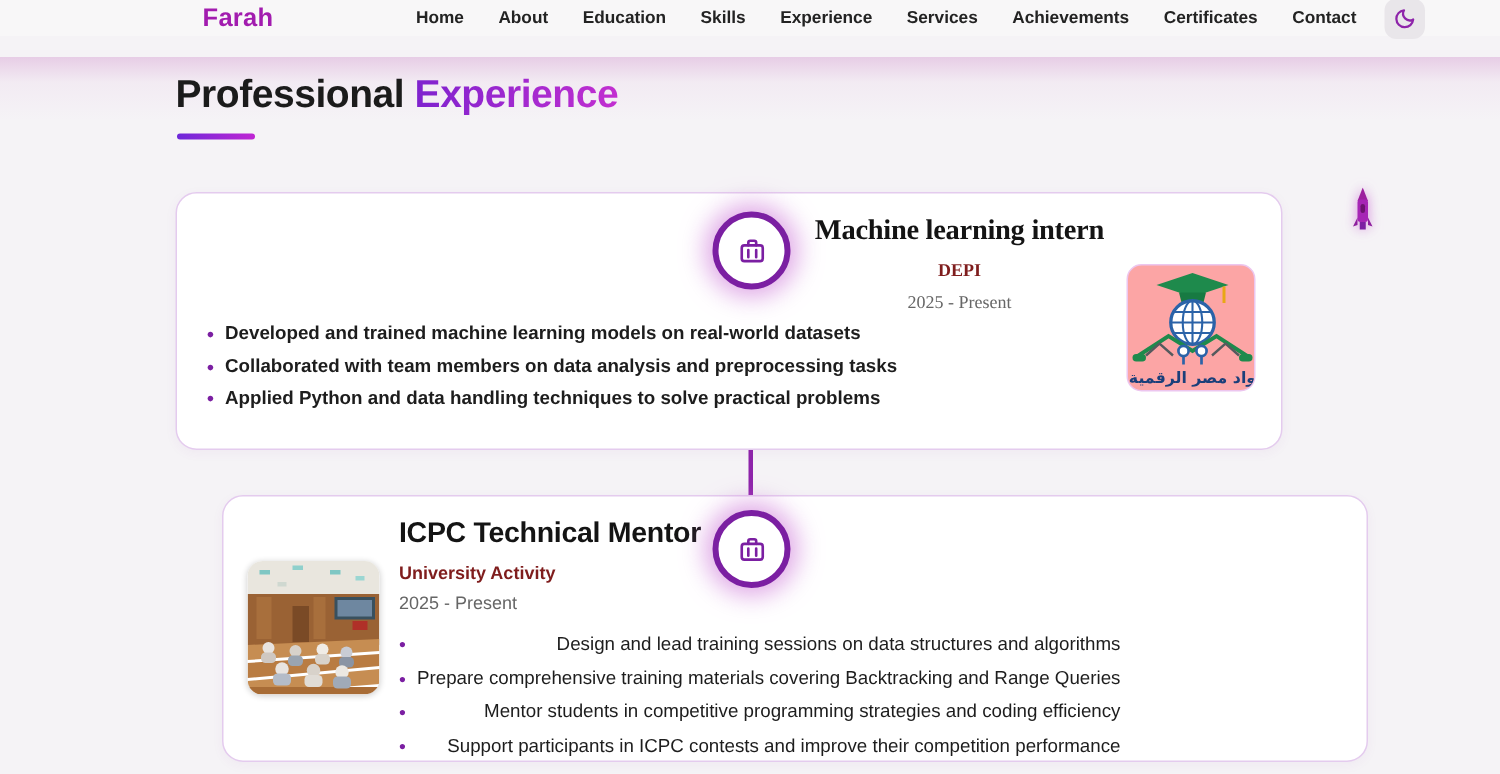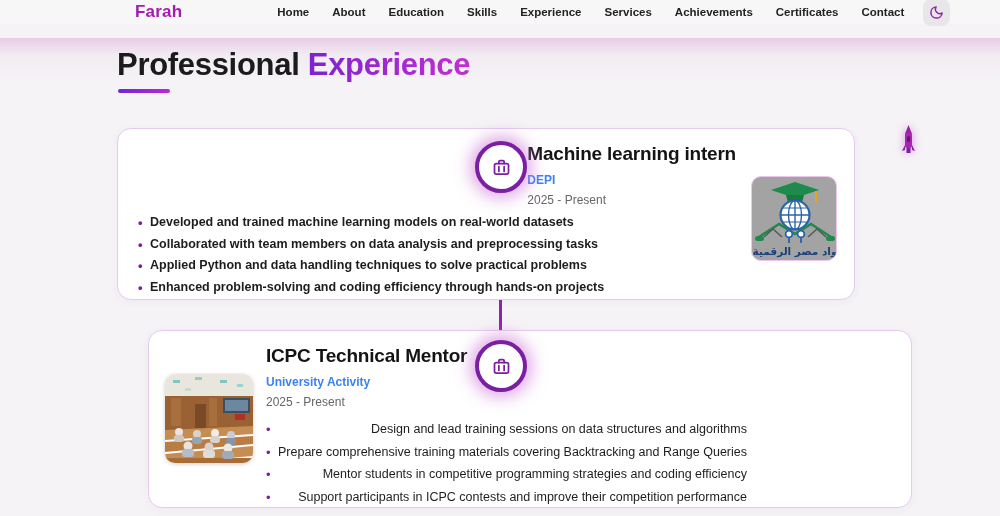--- a/index.html
+++ b/index.html
@@ -35,21 +35,21 @@
   .theme-toggle svg { width:15px; height:15px; stroke:#8e24aa; fill:none; stroke-width:2.4; }
   
   .band {
     position:absolute; top:38px; left:0; right:0; height:42px;
     background:linear-gradient(180deg, #e7cde6 0%, rgba(240,228,240,.55) 40%, rgba(246,243,246,0) 100%);
     z-index:0;
   }
   
   .section-title {
     position:absolute; left:117px; top:47px; z-index:2;
-    font-size:31px; font-weight:800; color:#1b1b1b; letter-spacing:-.3px;
+    font-size:26px; font-weight:800; color:#1b1b1b; letter-spacing:-.3px;
   }
   .section-title .accent {
     background:linear-gradient(90deg,#7e22ce 0%, #c22fd0 100%);
     -webkit-background-clip:text; background-clip:text; color:transparent;
   }
   .title-underline {
     position:absolute; left:118px; top:89px; width:52px; height:3.5px; border-radius:3px;
     background:linear-gradient(90deg,#6d28d9,#c026d3); z-index:2;
   }
   
@@ -70,27 +70,27 @@
   .badge {
     position:absolute; width:52px; height:52px; border-radius:50%;
     background:#fff; border:4.5px solid #7b1fa2;
     box-shadow:0 0 16px 5px rgba(206,121,216,.65);
     display:flex; align-items:center; justify-content:center; z-index:3;
   }
   .badge svg { width:21px; height:21px; stroke:#7b1fa2; fill:none; stroke-width:2; }
   .badge1 { left:357px; top:12px; }
   .badge2 { left:326px; top:9px; }
   
-  .meta1 { position:absolute; right:118px; top:14px; text-align:left; }
+  .meta1 { position:absolute; right:118px; top:14px; text-align:center;font-family:Liberation Serif, serif; }
   .exp-title { font-size:19px; font-weight:800; color:#141414; letter-spacing:-.2px; }
-  .exp-org { font-size:12px; font-weight:700; color:#3b82f6; margin-top:8px; }
+  .exp-org { font-size:12px; font-weight:700; color:#7f1d1d; margin-top:8px; }
   .exp-period { font-size:12px; color:#666; margin-top:6px; }
   .org-logo {
     position:absolute; right:17px; top:47px; width:86px; height:85px;
-    border:1px solid #ecc6ef; border-radius:10px; background:#a3a3a3; overflow:hidden;
+    border:1px solid #ecc6ef; border-radius:10px; background:#fca5a5; overflow:hidden;
   }
   .bullets { list-style:none; }
   .bullets li {
     position:relative; padding-left:12px; font-size:12.5px; color:#1d1d1d;
     margin-bottom:7.5px; white-space:nowrap;
   }
   .bullets li::before {
     content:"•"; position:absolute; left:0; top:0; color:#7b1fa2; font-size:13px;
   }
   .bullets1 { position:absolute; left:20px; top:86px;font-weight:bold; }
@@ -147,21 +147,20 @@
         <path d="M9 7.5V5.5a1.5 1.5 0 0 1 1.5-1.5h3a1.5 1.5 0 0 1 1.5 1.5v2"></path>
         <path d="M9 11v5.5M15 11v5.5"></path>
       </svg>
     </span>
   </div>
 
   <ul class="bullets bullets1">
     <li>Developed and trained machine learning models on real-world datasets</li>
     <li>Collaborated with team members on data analysis and preprocessing tasks</li>
     <li>Applied Python and data handling techniques to solve practical problems</li>
-    <li>Enhanced problem-solving and coding efficiency through hands-on projects</li>
   </ul>
 
   <div class="meta1">
     <div class="exp-title">Machine learning intern</div>
     <div class="exp-org">DEPI</div>
     <div class="exp-period">2025 - Present</div>
   </div>
 
   <div class="org-logo">
     <svg viewBox="0 0 86 85" width="86" height="85">

